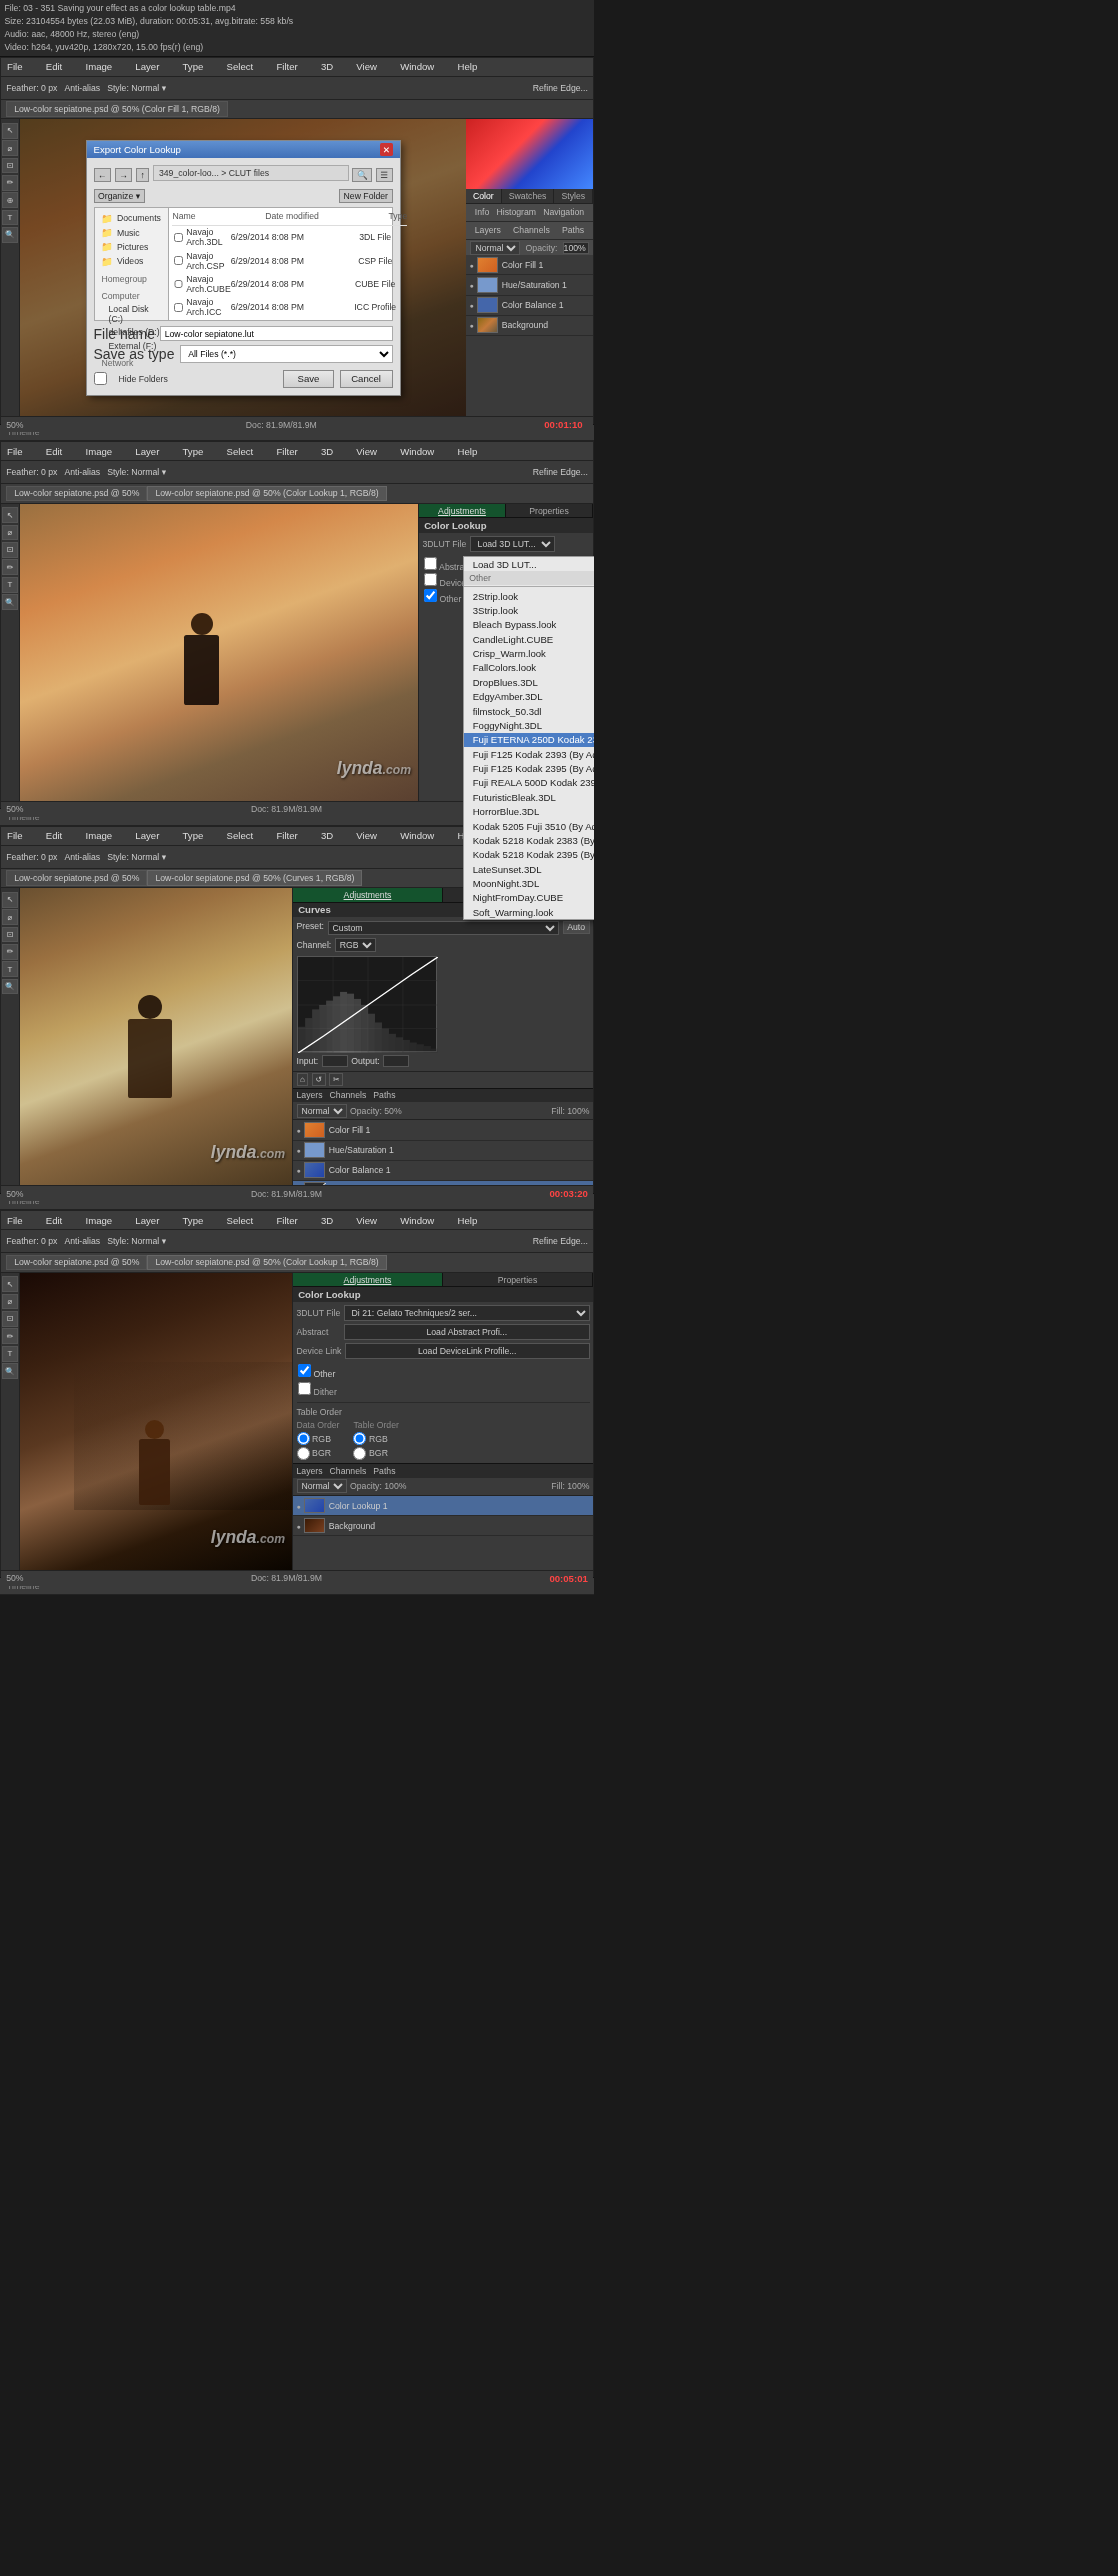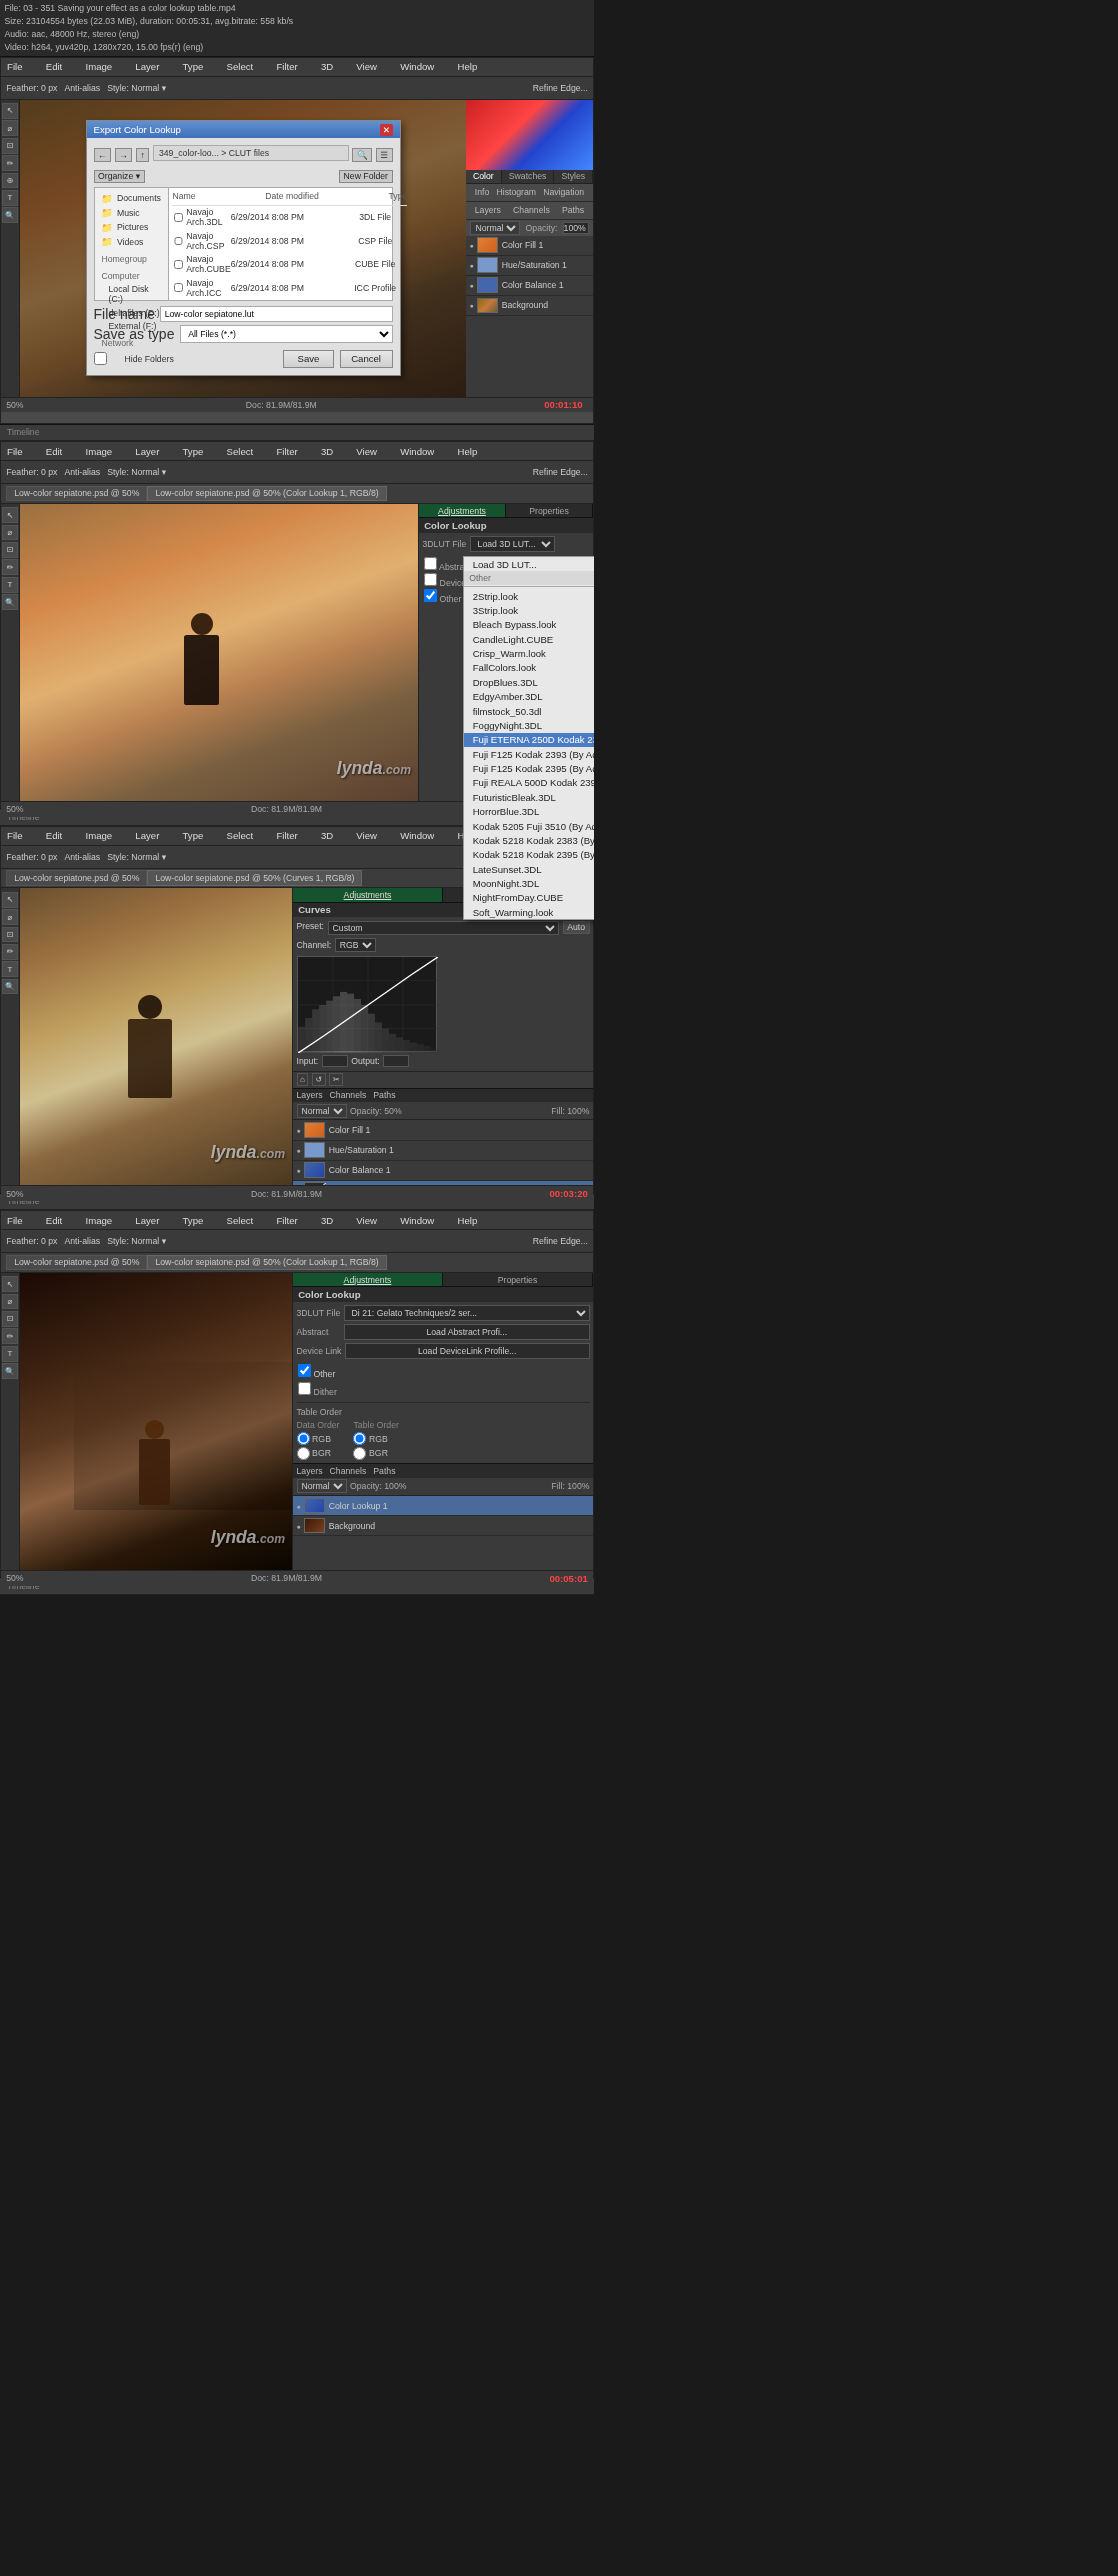--- a/index.html
+++ b/index.html
@@ -353,21 +353,21 @@
       display: flex;
       justify-content: space-between;
       align-items: center;
     }
 
     .hide-folders {
       font-size: 8.7px;
       color: #333;
       display: flex;
       align-items: center;
-      gap: 18px;
+      gap: 12px;
     }
 
     .btn-save {
       background: linear-gradient(to bottom, #e8e8e8, #d0d0d0);
       border: 0.9px solid #888;
       padding: 2.6px 14px;
       font-size: 9.6px;
       cursor: pointer;
       color: #222;
     }
@@ -597,20 +597,23 @@
       <span>3D</span>
       <span>View</span>
       <span>Window</span>
       <span>Help</span>
     </div>
     <div class="ps-toolbar">
       <span>Feather: 0 px</span>
       <span>Anti-alias</span>
       <span>Style: Normal ▾</span>
       <span style="margin-left:auto;">Refine Edge...</span>
+    </div>
+    <div style="display:flex; background:#3c3c3c; border-bottom:0.9px solid #222; padding:1.7px 5.2px; font-size:8.7px; color:#ccc;">
+      <span style="padding:1.7px 7px; background:#4a4a4a; border:0.9px solid #555;">Low-color sepiatone.psd @ 50% (Color Fill 1, RGB/8)</span>
     </div>
     <div class="ps-content" style="height:297px; position:relative;">
 
       <div class="ps-left-tools">
         <div class="tool-btn">↖</div>
         <div class="tool-btn">⌀</div>
         <div class="tool-btn">⊡</div>
         <div class="tool-btn">✏</div>
         <div class="tool-btn">⊕</div>
         <div class="tool-btn">T</div>

